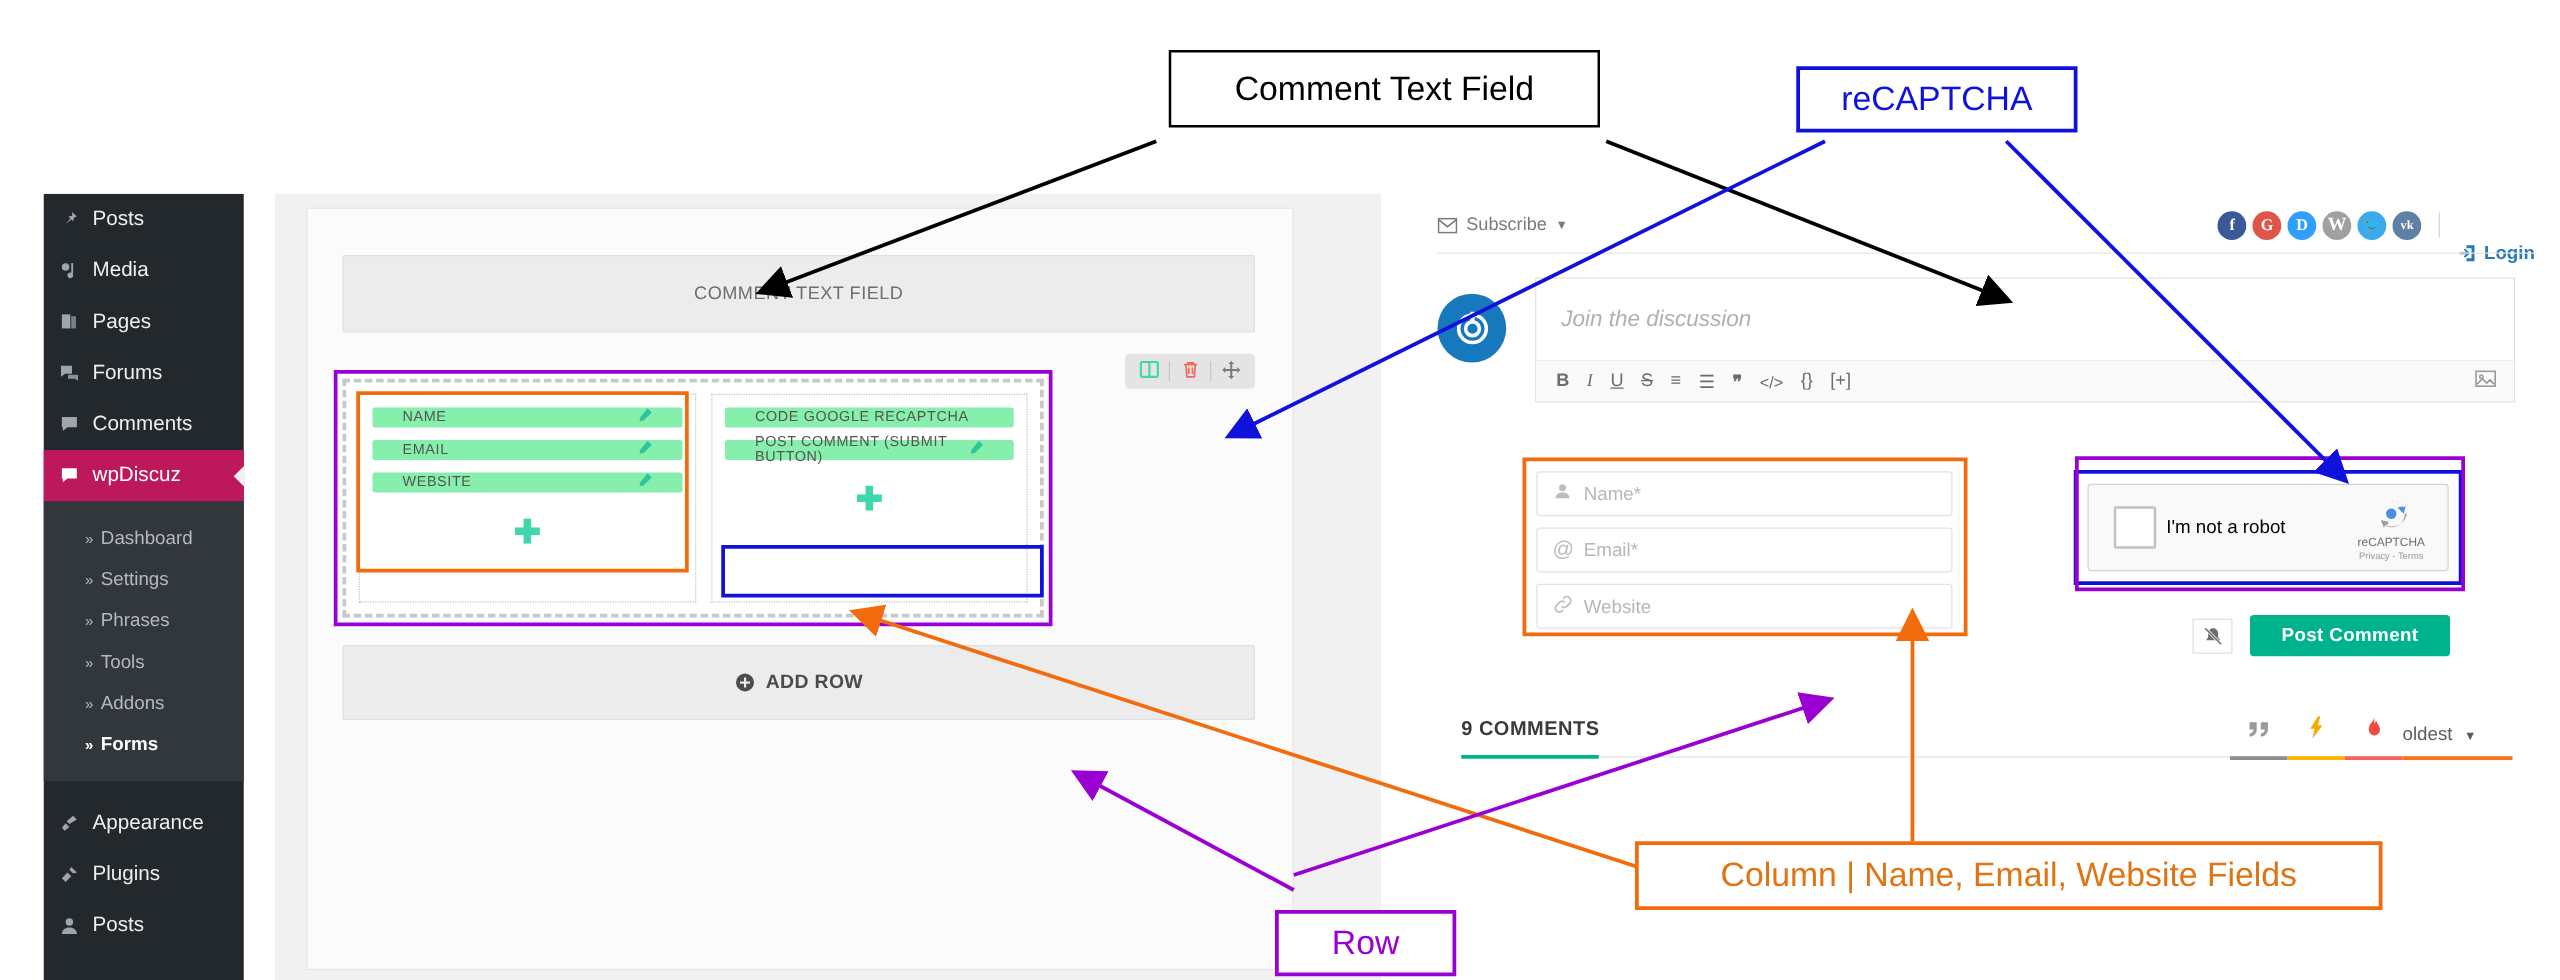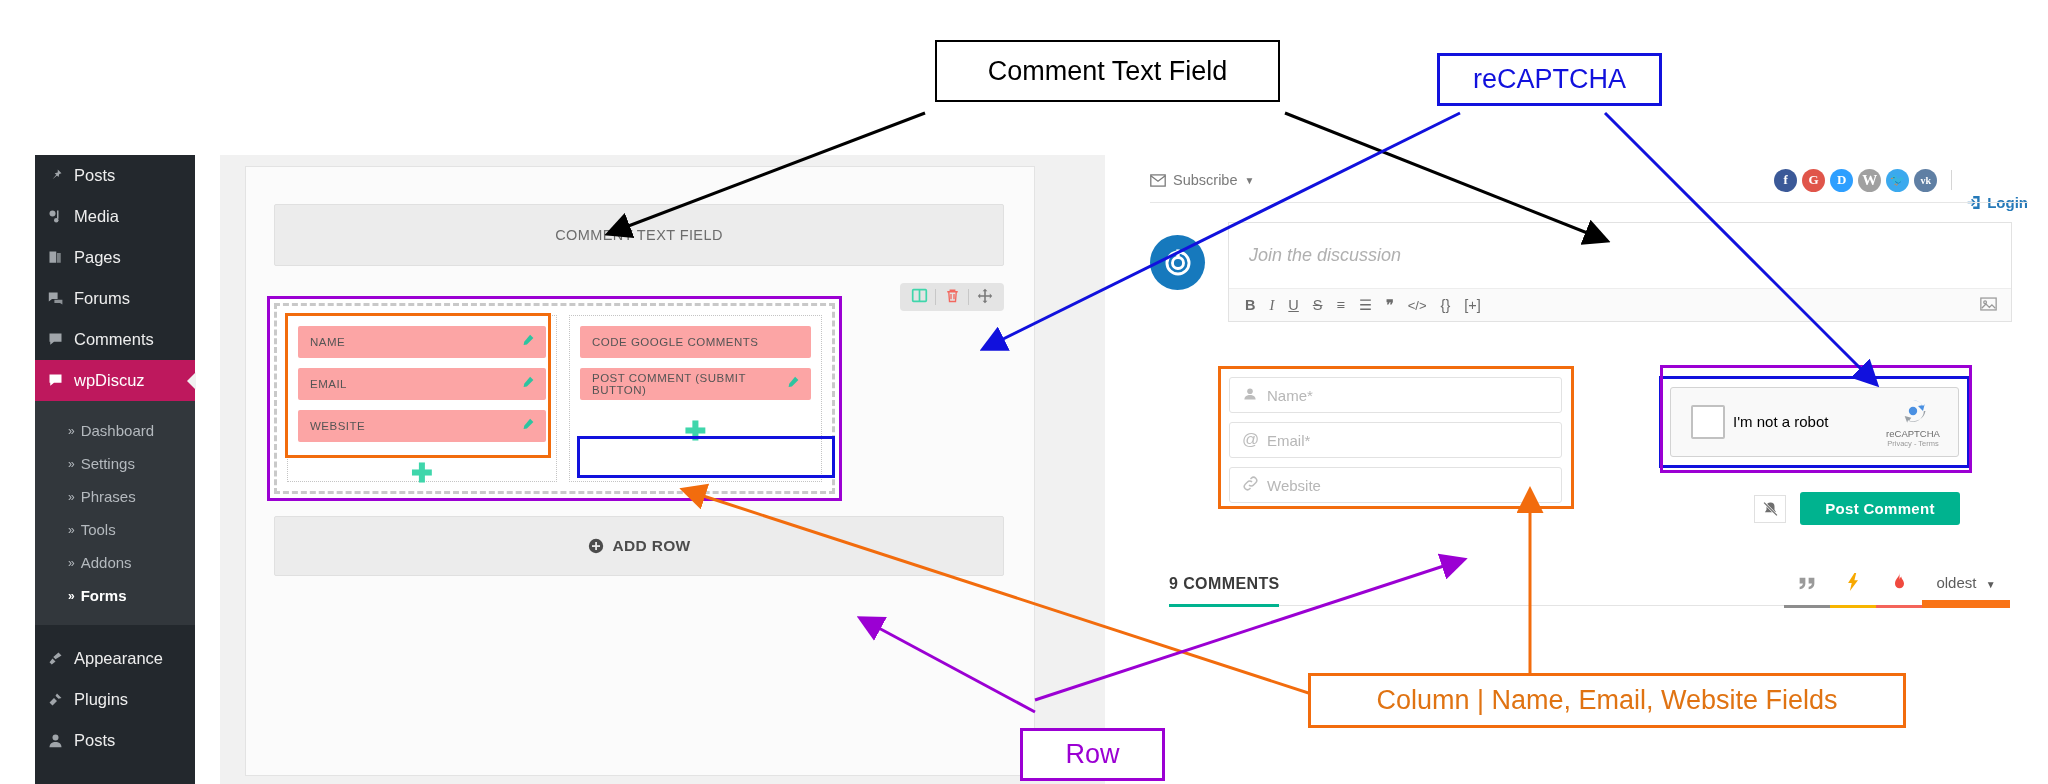--- a/index.html
+++ b/index.html
@@ -38,22 +38,22 @@
   .row-tools .sep{width:1px;height:16px;background:#c7c7c7;margin:0 3px;}
 
   .formrow{position:absolute;left:21px;top:129px;width:575px;height:205px;
     border:3px solid #9b00d3;box-sizing:border-box;background:#fff;}
   .formrow-inner{position:absolute;inset:4px;border:3px dashed #c9c9c9;box-sizing:border-box;background:#fff;}
   .col{position:absolute;top:9px;bottom:9px;border:1px dotted #c4c4c4;box-sizing:border-box;background:#fff;}
   .col.left{left:10px;width:270px;}
   .col.right{left:292px;right:10px;}
   .col-hi{position:absolute;left:8px;top:7px;width:266px;height:145px;border:3px solid #f26c0d;box-sizing:border-box;pointer-events:none;}
 
-  .fitem{margin:10px 10px 0 10px;height:32px;background:#fca5a5;border-radius:2px;
-    display:flex;align-items:center;justify-content:space-between;padding:0 12px;
+  .fitem{margin:10px 10px 0 10px;height:16px;background:#86efac;border-radius:2px;
+    display:flex;align-items:center;justify-content:space-between;padding:0 24px;
     font-size:11.5px;color:#555;letter-spacing:.5px;box-sizing:border-box;}
   .pencil{color:#2ec4a0;font-size:13px;}
   .plus{display:flex;align-items:center;justify-content:center;color:#3fd6ab;font-size:26px;font-weight:bold;margin-top:16px;}
 
   .recap-hi{position:absolute;left:300px;top:130px;width:258px;height:42px;border:3px solid #1111dd;box-sizing:border-box;pointer-events:none;}
 
   .addrow{position:absolute;left:28px;top:349px;width:730px;height:60px;background:#ececec;
     border:1px solid #e0e0e0;border-radius:2px;display:flex;align-items:center;justify-content:center;
     font-size:15.5px;color:#4c4c4c;font-weight:bold;letter-spacing:.3px;box-sizing:border-box;}
 
@@ -96,21 +96,21 @@
     background:#fff;display:flex;align-items:center;justify-content:center;color:#6e6e6e;font-size:15px;box-sizing:border-box;}
   .postbtn{position:absolute;left:1800px;top:492px;width:160px;height:33px;background:#00b38f;color:#fff;
     border-radius:3px;display:flex;align-items:center;justify-content:center;font-size:15px;font-weight:bold;letter-spacing:.3px;}
 
   .cbar{position:absolute;left:1150px;top:575px;right:38px;height:40px;margin-left:19px;}
   .cbar .cnt{position:absolute;left:0;top:0;font-size:16px;font-weight:bold;color:#3b3b3b;letter-spacing:.4px;}
   .cbar .uline{position:absolute;left:0;top:29px;width:110px;height:3px;background:#00b38f;}
   .cbar .baseline{position:absolute;left:0;right:0;top:30px;height:1px;background:#e4e4e4;}
   .cbar .icons{position:absolute;right:0;top:-2px;display:flex;align-items:flex-end;gap:0;}
   .cbar .ibtn{width:46px;text-align:center;font-size:17px;padding-bottom:9px;border-bottom:3px solid transparent;}
-  .cbar .sortsel{width:88px;text-align:center;font-size:15px;color:#5c5c5c;padding-bottom:9px;border-bottom:8px solid #f97316;}
+  .cbar .sortsel{width:88px;text-align:left;font-size:15px;color:#5c5c5c;padding-bottom:9px;border-bottom:3px solid #f97316;}
 
   
   .ann{position:absolute;background:#fff;display:flex;align-items:center;justify-content:center;box-sizing:border-box;}
   .ann-black{border:2px solid #000;color:#000;}
   .ann-blue{border:3px solid #1111dd;color:#1111dd;}
   .ann-orange{border:3px solid #f26c0d;color:#e07312;}
   .ann-purple{border:3px solid #9b00d3;color:#9b00d3;}
   svg.overlay{position:absolute;left:0;top:0;width:2048px;height:784px;pointer-events:none;}
 </style>
 </head>
@@ -287,21 +287,21 @@
                   <svg width="13" height="13" viewBox="0 0 20 20" fill="currentColor">
                       <path d="M14 1l5 5-10 10-5 1 1-5L14 1z"></path>
                     </svg>
                 </span>
               </div>
               <div class="plus">✚</div>
             </div>
 
             <div class="col right">
               <div class="fitem">
-                <span>CODE GOOGLE COMMENTS</span>
+                <span>CODE GOOGLE RECAPTCHA</span>
               </div>
               <div class="fitem">
                 <span>POST COMMENT (SUBMIT BUTTON)</span>
                 <span class="pencil">
                   <svg width="13" height="13" viewBox="0 0 20 20" fill="currentColor">
                       <path d="M14 1l5 5-10 10-5 1 1-5L14 1z"></path>
                     </svg>
                 </span>
               </div>
               <div class="plus">✚</div>

